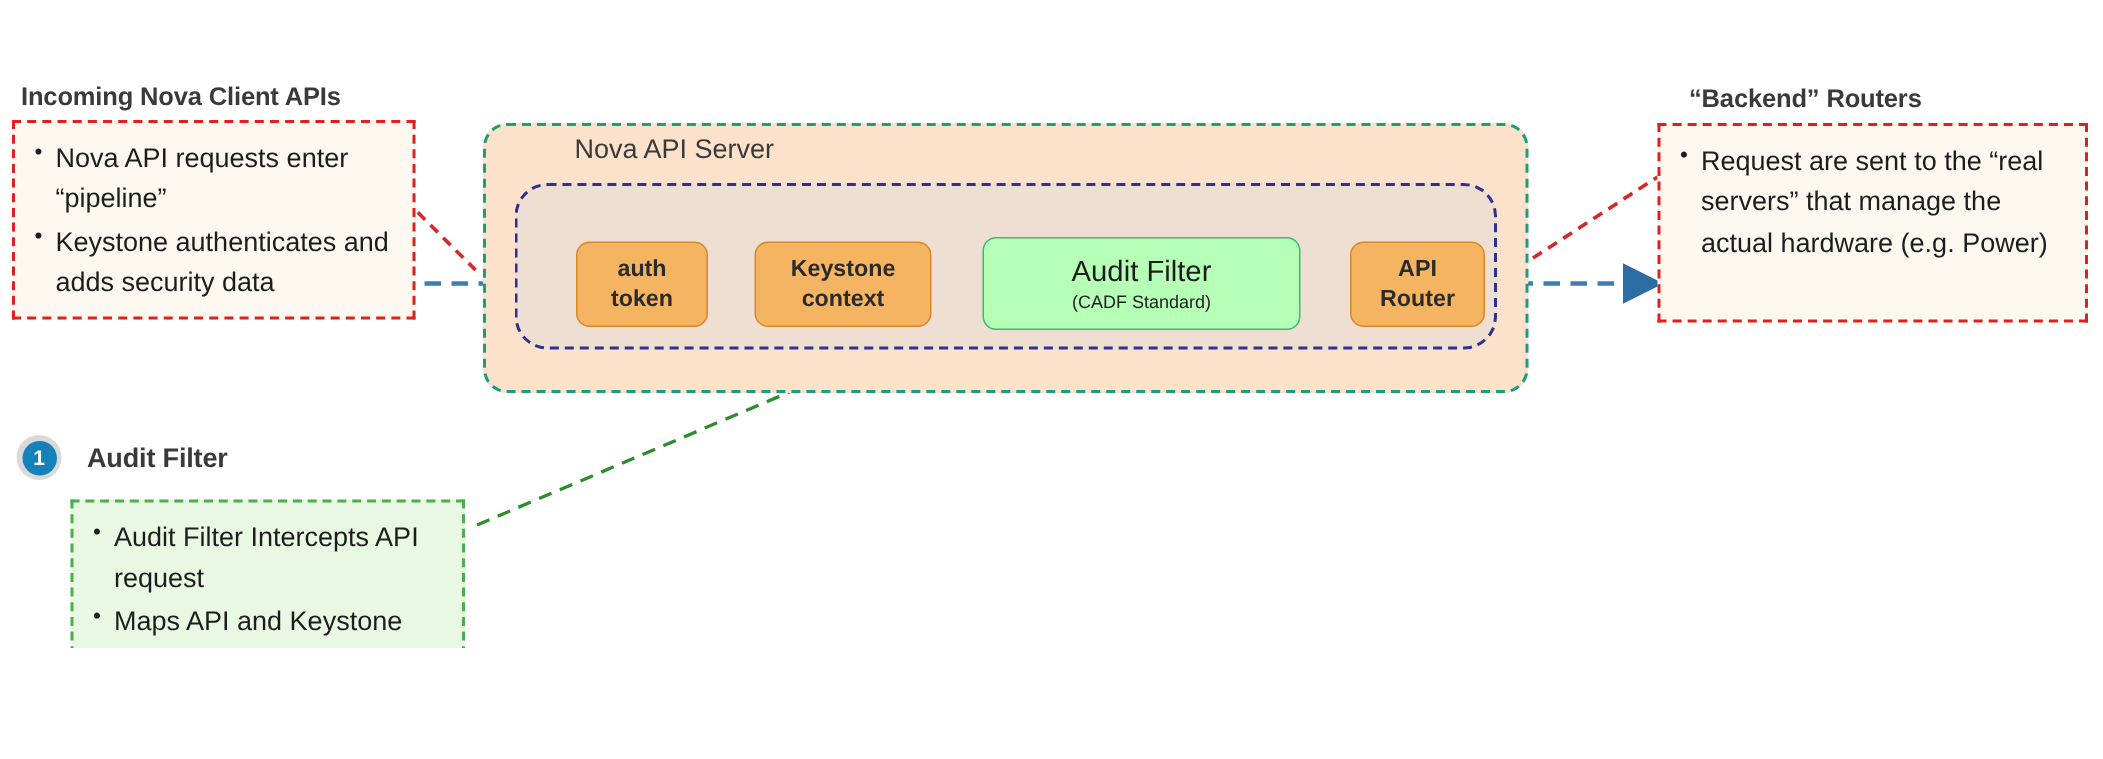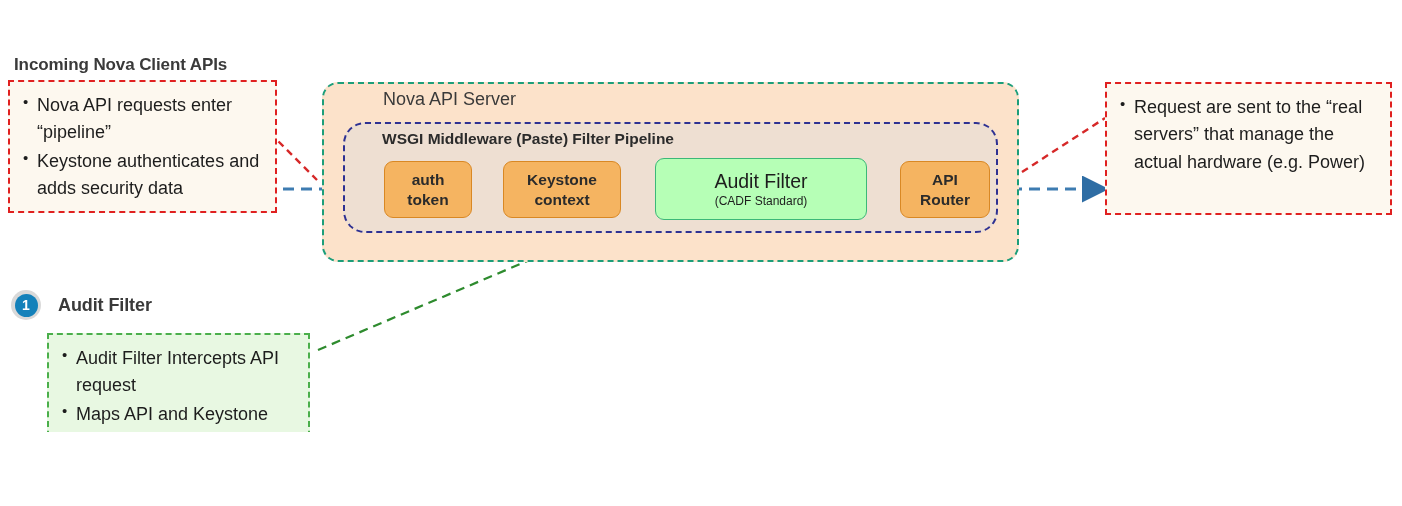--- a/index.html
+++ b/index.html
@@ -190,20 +190,21 @@
 
   <div class="callout-heading" style="left:14px; top:55px;">Incoming Nova Client  APIs</div>
 
   <div class="note-box red" style="left:8px; top:80px; width:269px; height:133px;">
     <ul class="note-list">
       <li>Nova API requests enter “pipeline”</li>
       <li>Keystone authenticates and adds security data</li>
     </ul>
   </div>
 
+  <div class="callout-heading" style="left:1126px; top:56px;">“Backend” Routers</div>
 
   <div class="note-box red" style="left:1105px; top:82px; width:287px; height:133px;">
     <ul class="note-list">
       <li>Request are sent to the “real servers” that manage the actual hardware (e.g. Power)</li>
     </ul>
   </div>
 
   <div class="badge" style="left:11px; top:290px;">
     <span class="badge-inner">1</span>
   </div>
@@ -216,21 +217,20 @@
       <li>Maps API and Keystone data to CADF Event Record</li>
     </ul>
   </div>
 
   <div class="server-box" style="left:322px; top:82px; width:697px; height:180px;"></div>
 
   <div class="server-title" style="left:383px; top:89px;">Nova API Server</div>
 
   <div class="wsgi-box" style="left:343px; top:122px; width:655px; height:111px;"></div>
 
-  <div class="wsgi-title" style="left:382px; top:130px;">WSGI Middleware (Paste) Filter Pipeline</div>
 
   <div class="node orange" style="left:384px; top:161px; width:88px; height:57px;">
     <span class="line1">auth</span>
     <span class="line2">token</span>
   </div>
 
   <div class="node orange" style="left:503px; top:161px; width:118px; height:57px;">
     <span class="line1">Keystone</span>
     <span class="line2">context</span>
   </div>

